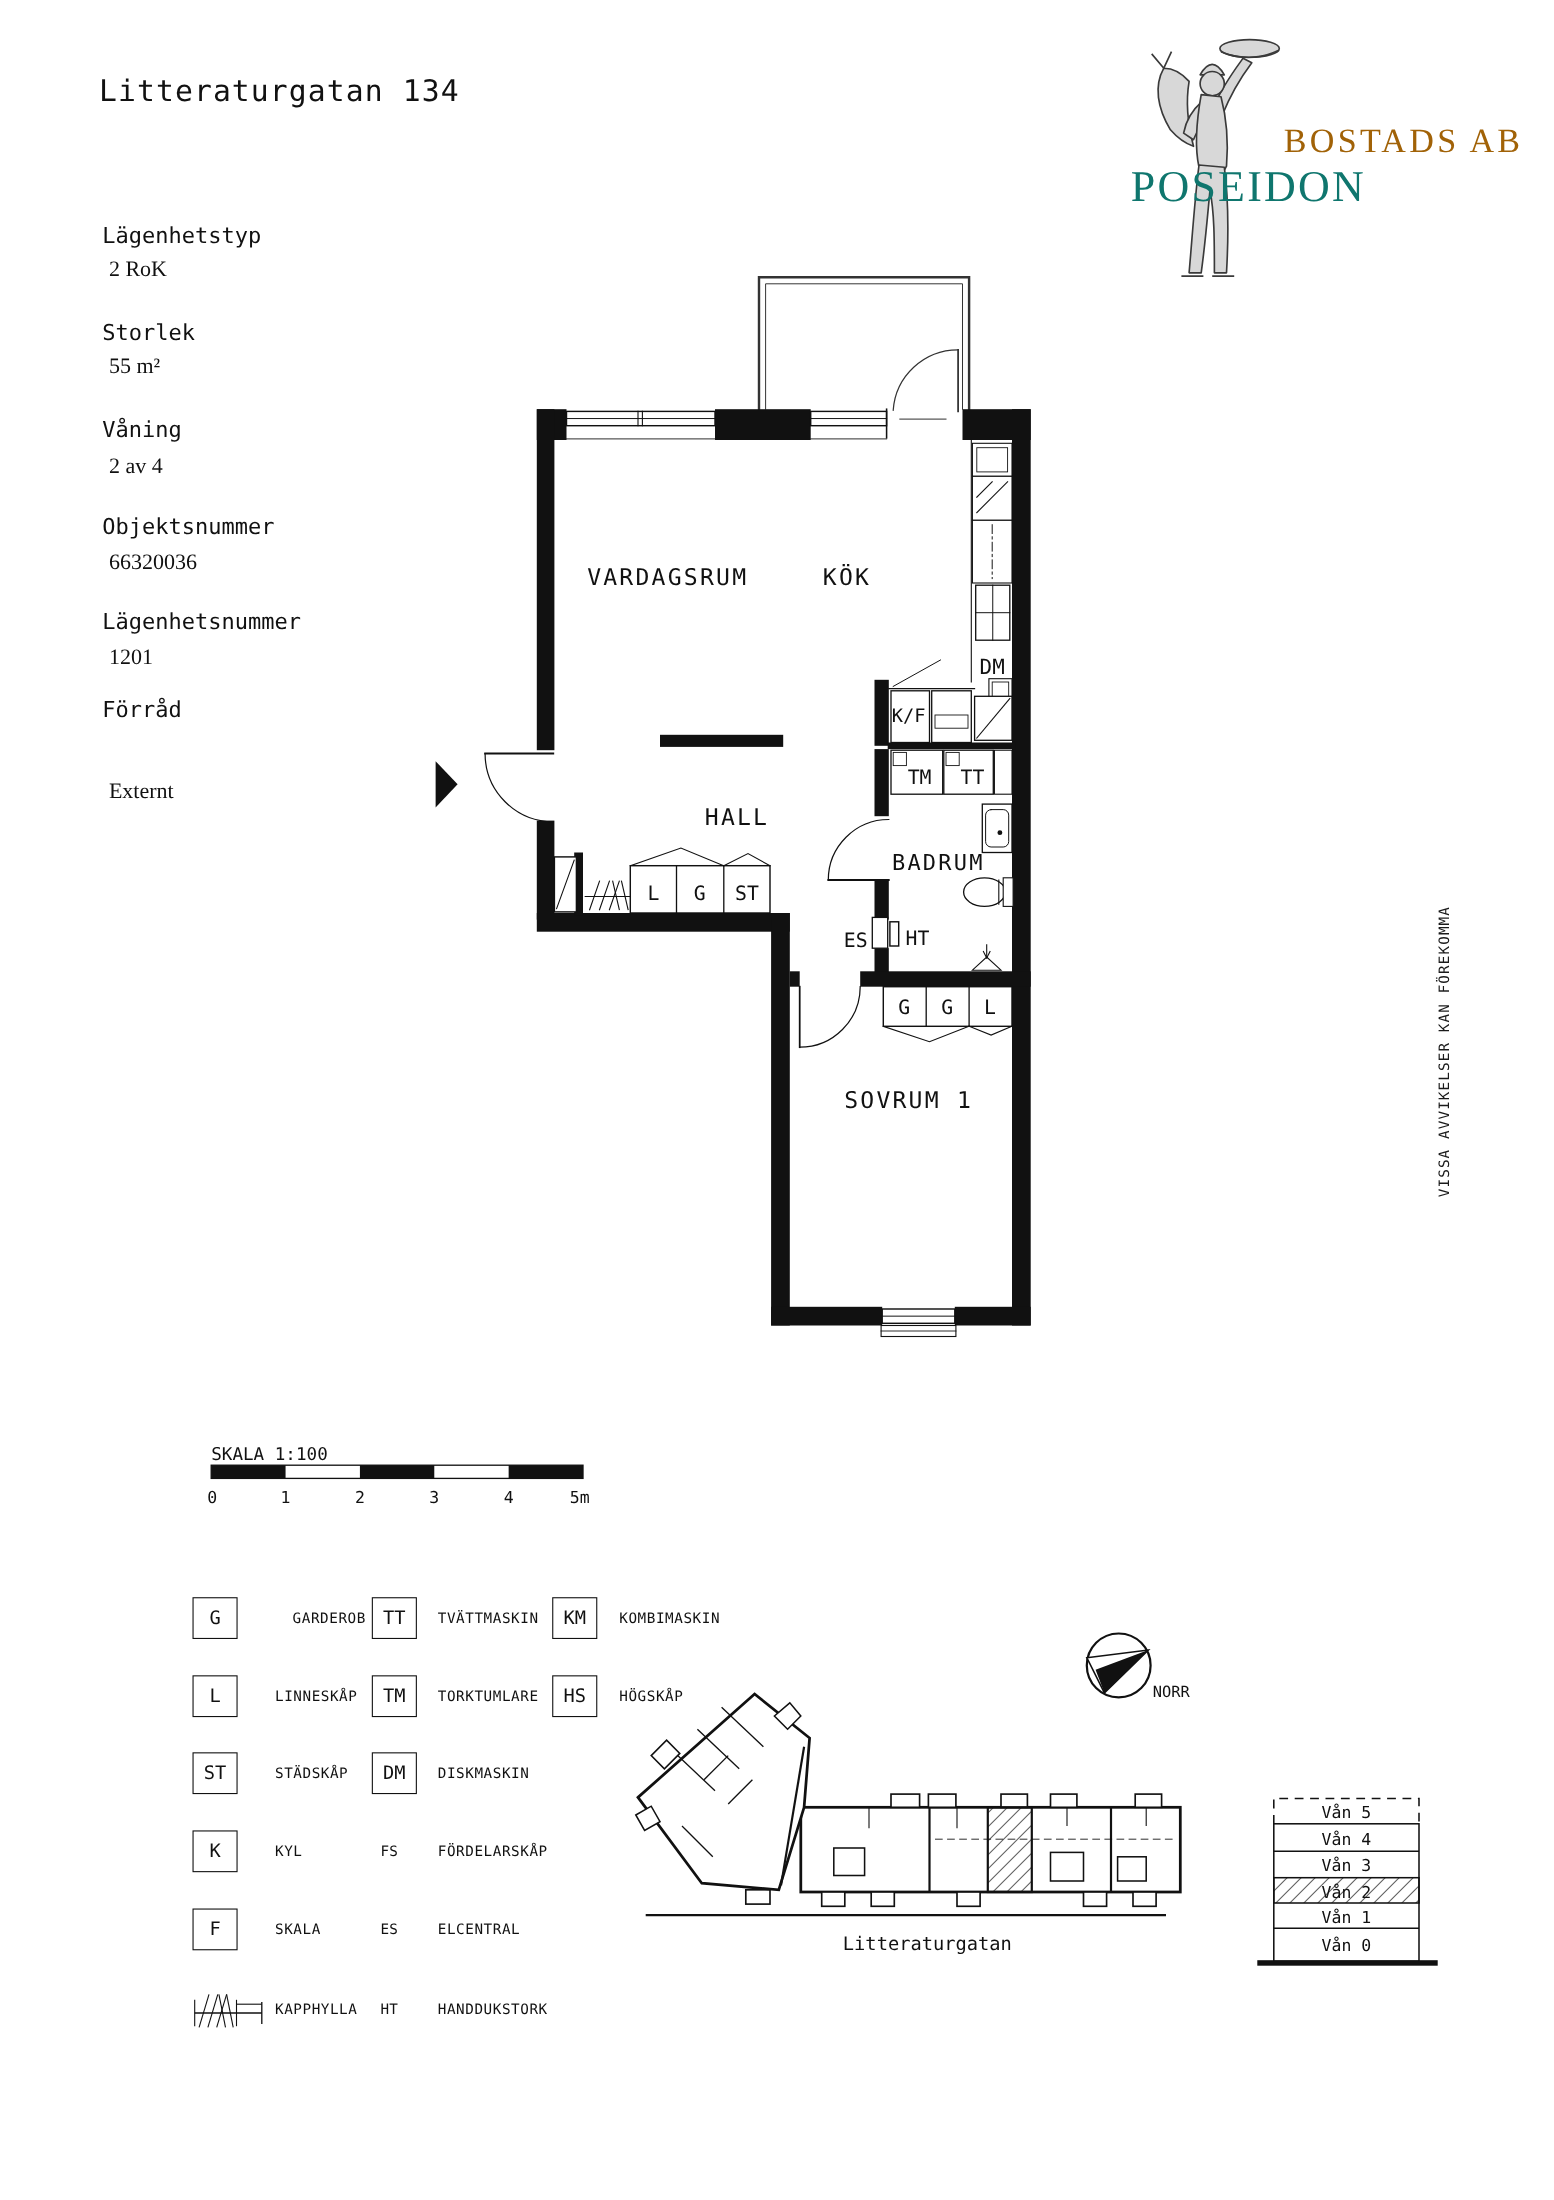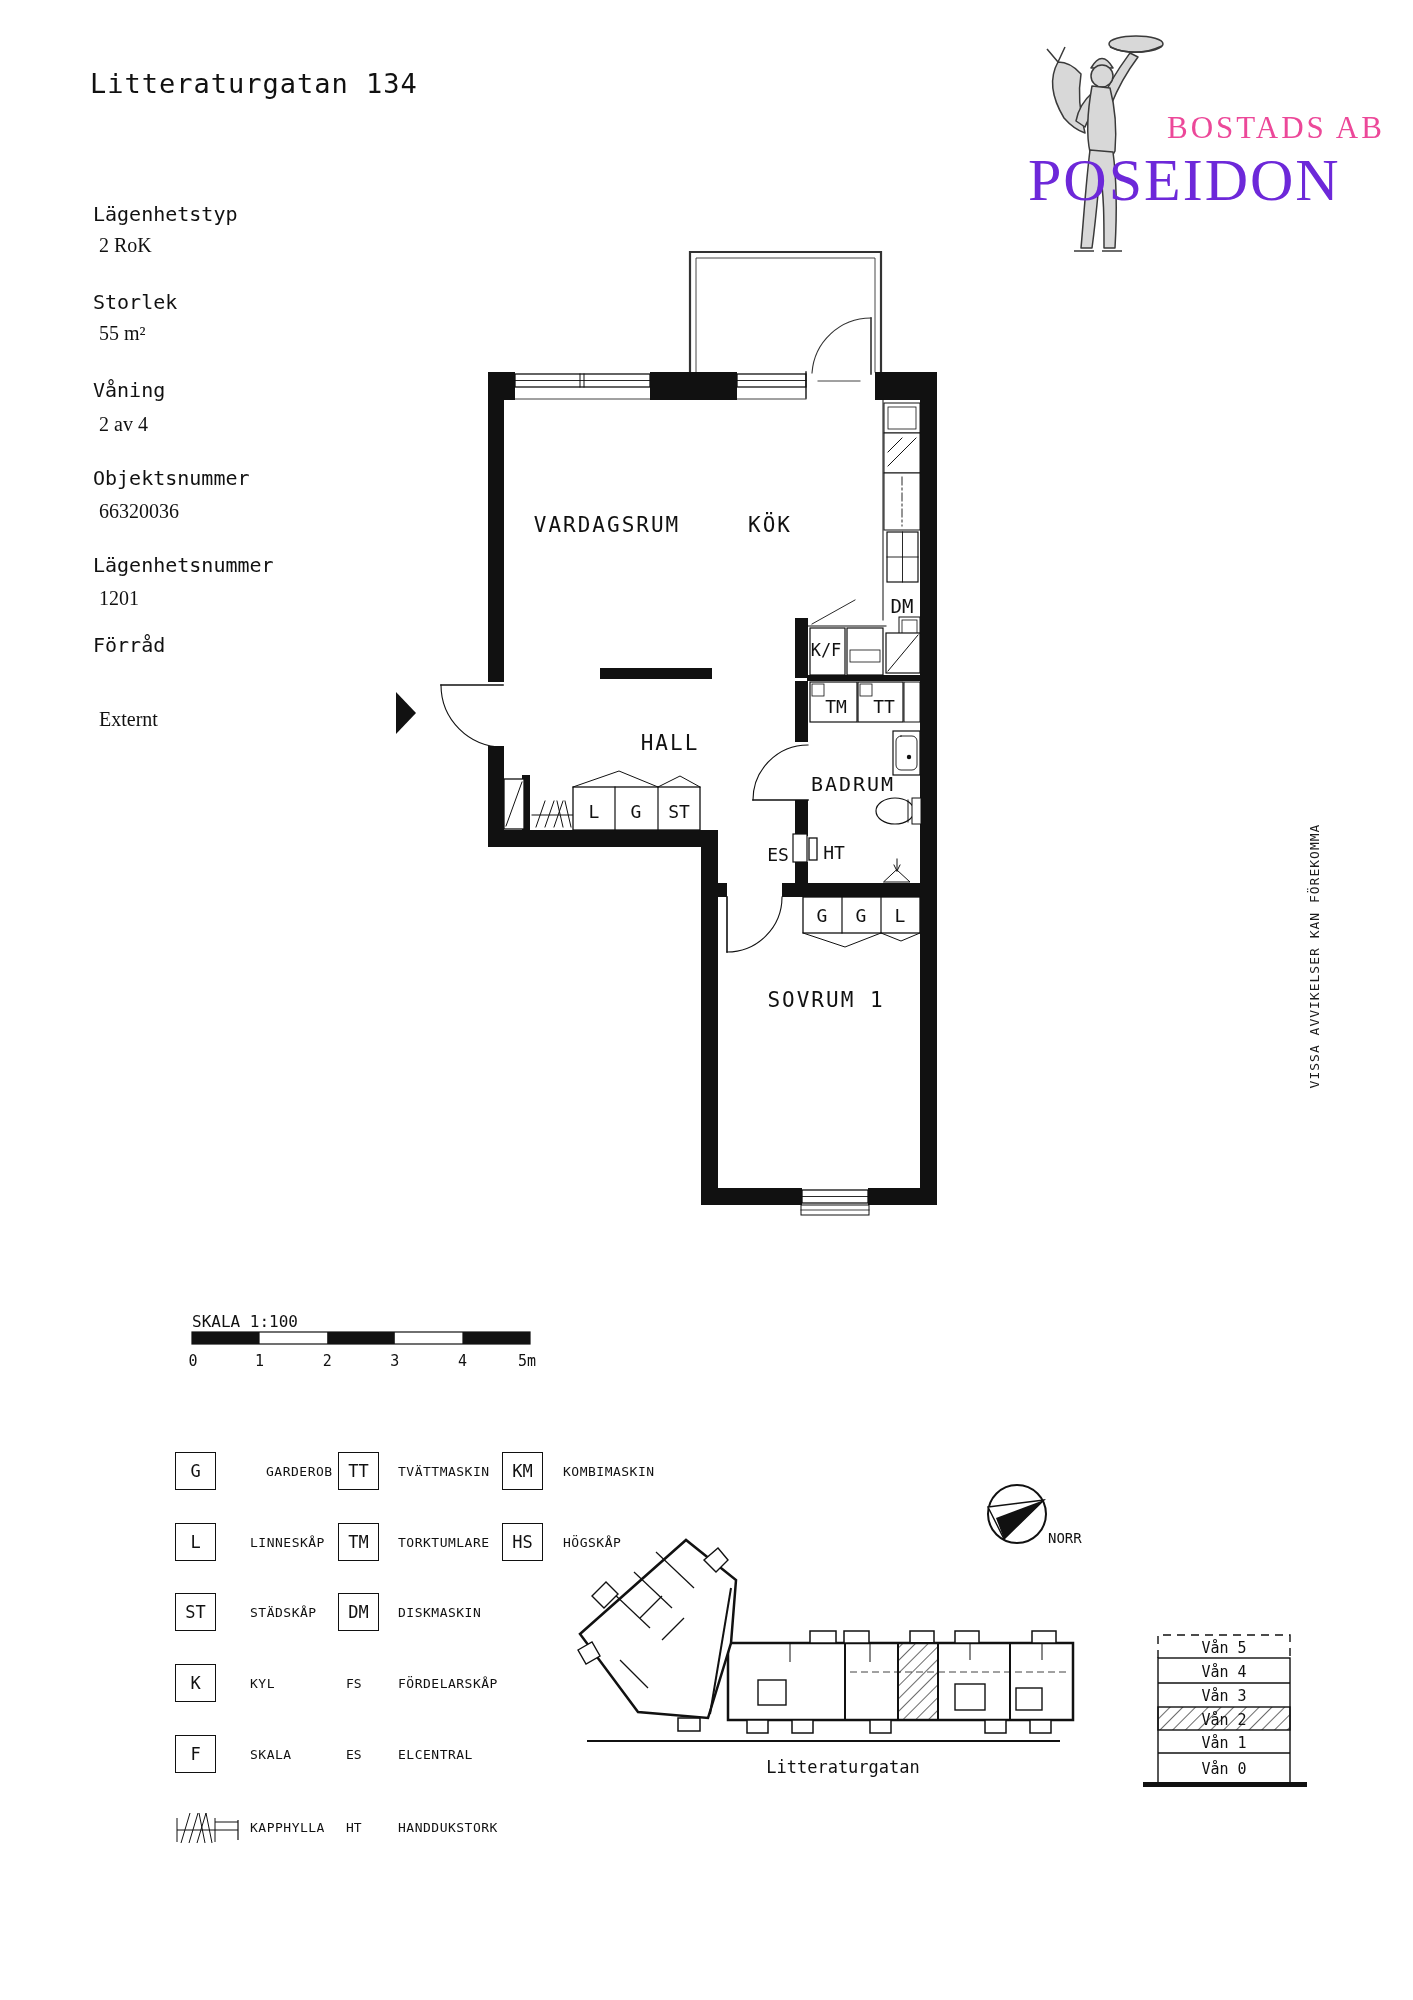--- a/index.html
+++ b/index.html
@@ -5,23 +5,23 @@
   html,body{margin:0;padding:0;background:#fff;}
   .page{position:relative;width:1413px;height:2000px;background:#ffffff;overflow:hidden;
         font-family:"DejaVu Sans Mono", monospace;color:#111;}
   .abs{position:absolute;text-align:center;}
   .page-title{left:90px;top:68px;font-size:27px;letter-spacing:1px;white-space:nowrap;}
   
   .sb-label{left:93px;font-size:20px;white-space:nowrap;}
   .sb-value{left:99px;font-size:20px;white-space:nowrap;font-family:Liberation Serif, serif;}
   
   .logo-line1{left:1167px;top:110px;font-family:"Liberation Serif", serif;font-size:31px;
-              letter-spacing:3px;color:#ec4899;white-space:nowrap;}
-  .logo-word{left:1028px;top:146px;font-family:"Liberation Serif", serif;font-size:60px;
-             letter-spacing:2px;color:#6d28d9;white-space:nowrap;}
+              letter-spacing:3px;color:#a16207;white-space:nowrap;}
+  .logo-word{left:1028px;top:146px;font-family:"Liberation Serif", serif;font-size:40px;
+             letter-spacing:2px;color:#0f766e;white-space:nowrap;}
   
   .disclaimer{left:1183px;top:947px;width:265px;height:18px;font-size:13px;letter-spacing:1px;
               text-align:center;transform:rotate(-90deg);transform-origin:center;color:#1a1a1a;white-space:nowrap;}
   
   .legend-box{width:41px;height:38px;border:1.6px solid #111;display:flex;align-items:center;
               justify-content:center;font-size:17px;background:#fff;box-sizing:border-box;}
   .legend-sym-plain{font-size:13px;}
   .legend-label{font-size:13px;letter-spacing:0.5px;white-space:nowrap;}
   svg{position:absolute;left:0;top:0;}
   svg text{font-family:"DejaVu Sans Mono", monospace;fill:#111;}

